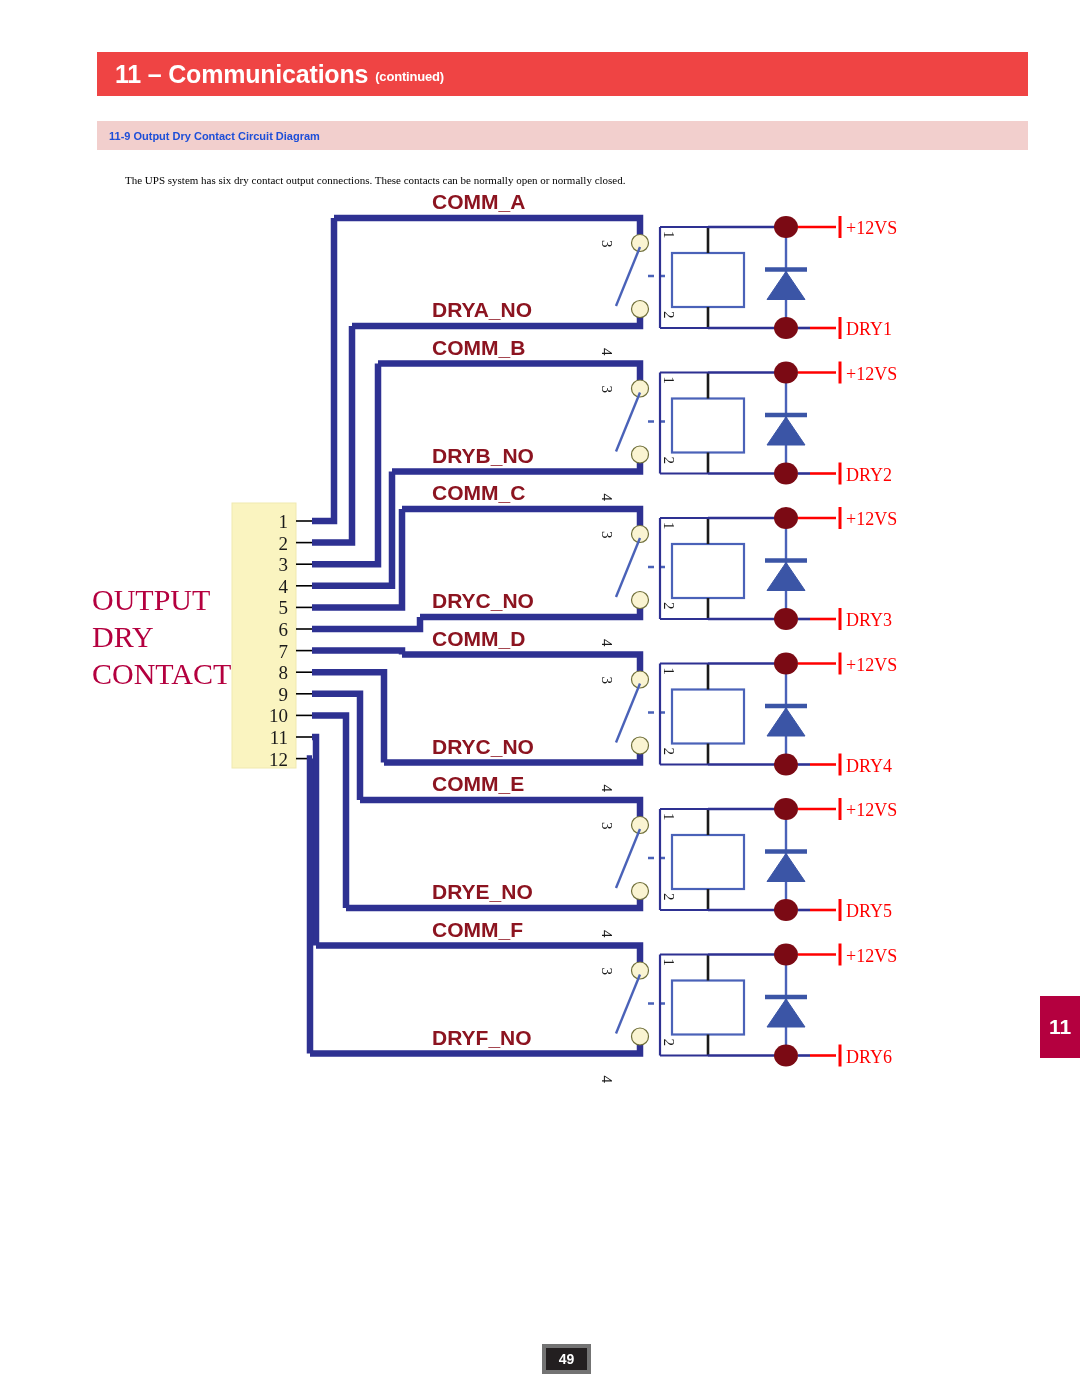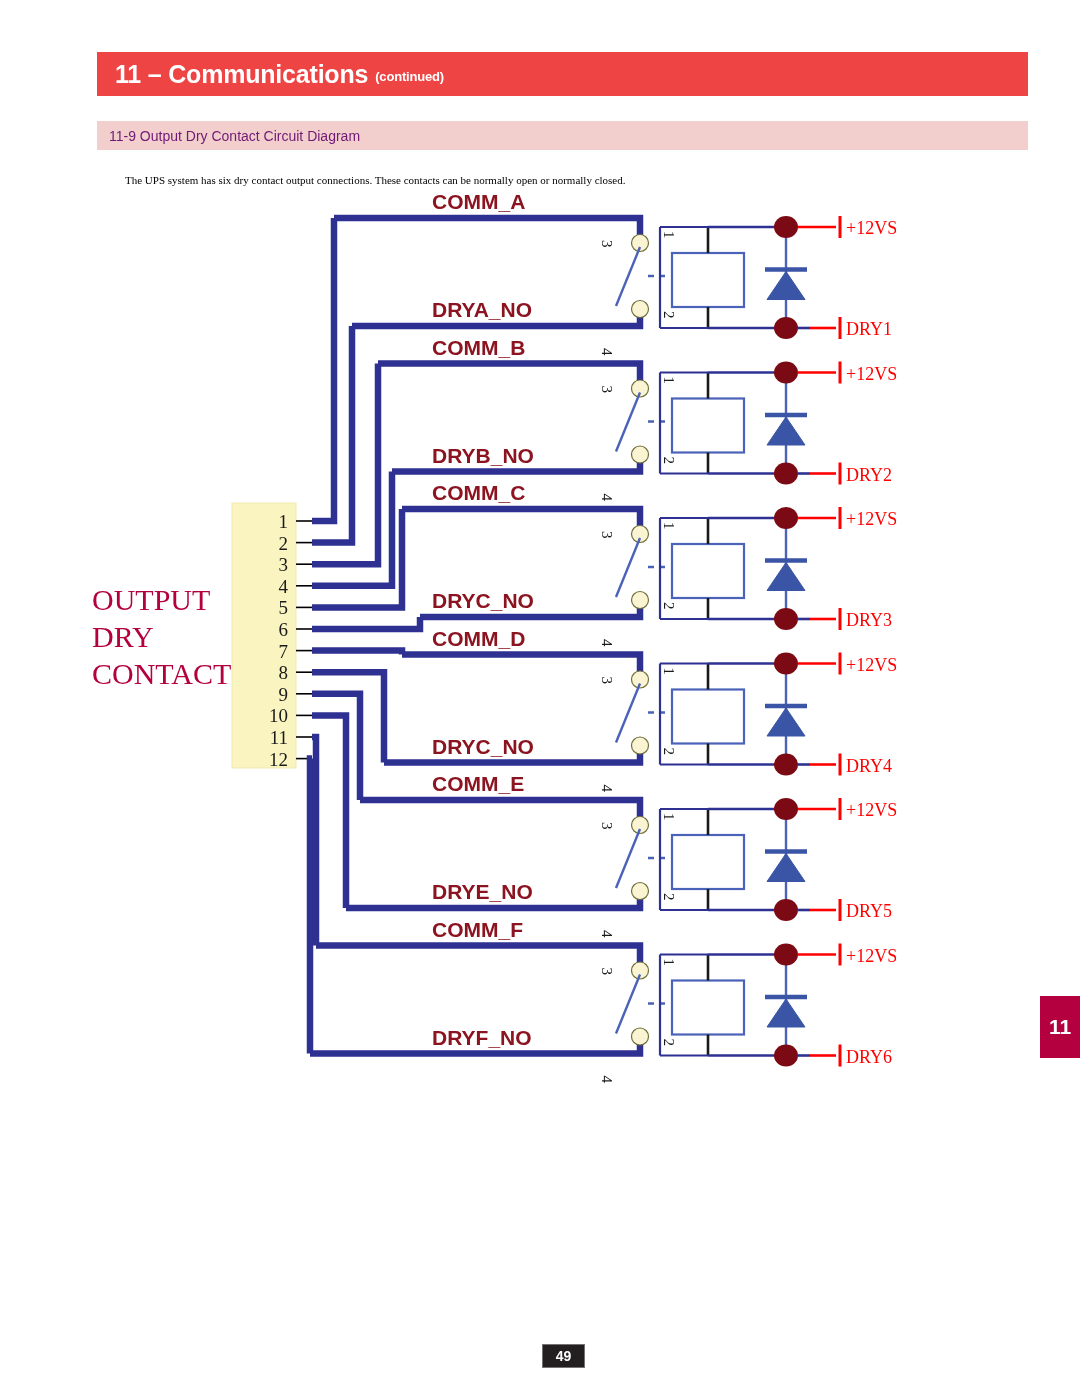--- a/index.html
+++ b/index.html
@@ -55,23 +55,23 @@
     top: 121px;
     width: 931px;
     height: 29px;
     background: #f2cfcd;
   }
   #subsection-title {
     position: absolute;
     left: 12px;
     top: 50%;
     transform: translateY(-50%);
-    color: #701a75;
-    font-size: 14px;
-    font-weight: normal;
+    color: #1d4ed8;
+    font-size: 11px;
+    font-weight: bold;
     white-space: nowrap;
   }
 
   #intro-paragraph {
     position: absolute;
     left: 97px;
     top: 163px;
     width: 900px;
     color: #000000;
     font-family: "Liberation Serif", serif;
@@ -99,21 +99,21 @@
     font-weight: bold;
   }
 
   #page-number-box {
     position: absolute;
     left: 542px;
     top: 1344px;
     width: 41px;
     height: 22px;
     background: #231f20;
-    border: 1px solid #737373;
+    border: 4px solid #737373;
     display: flex;
     align-items: center;
     justify-content: center;
   }
   #page-number-label {
     color: #ffffff;
     font-size: 14px;
     font-weight: bold;
   }
 

